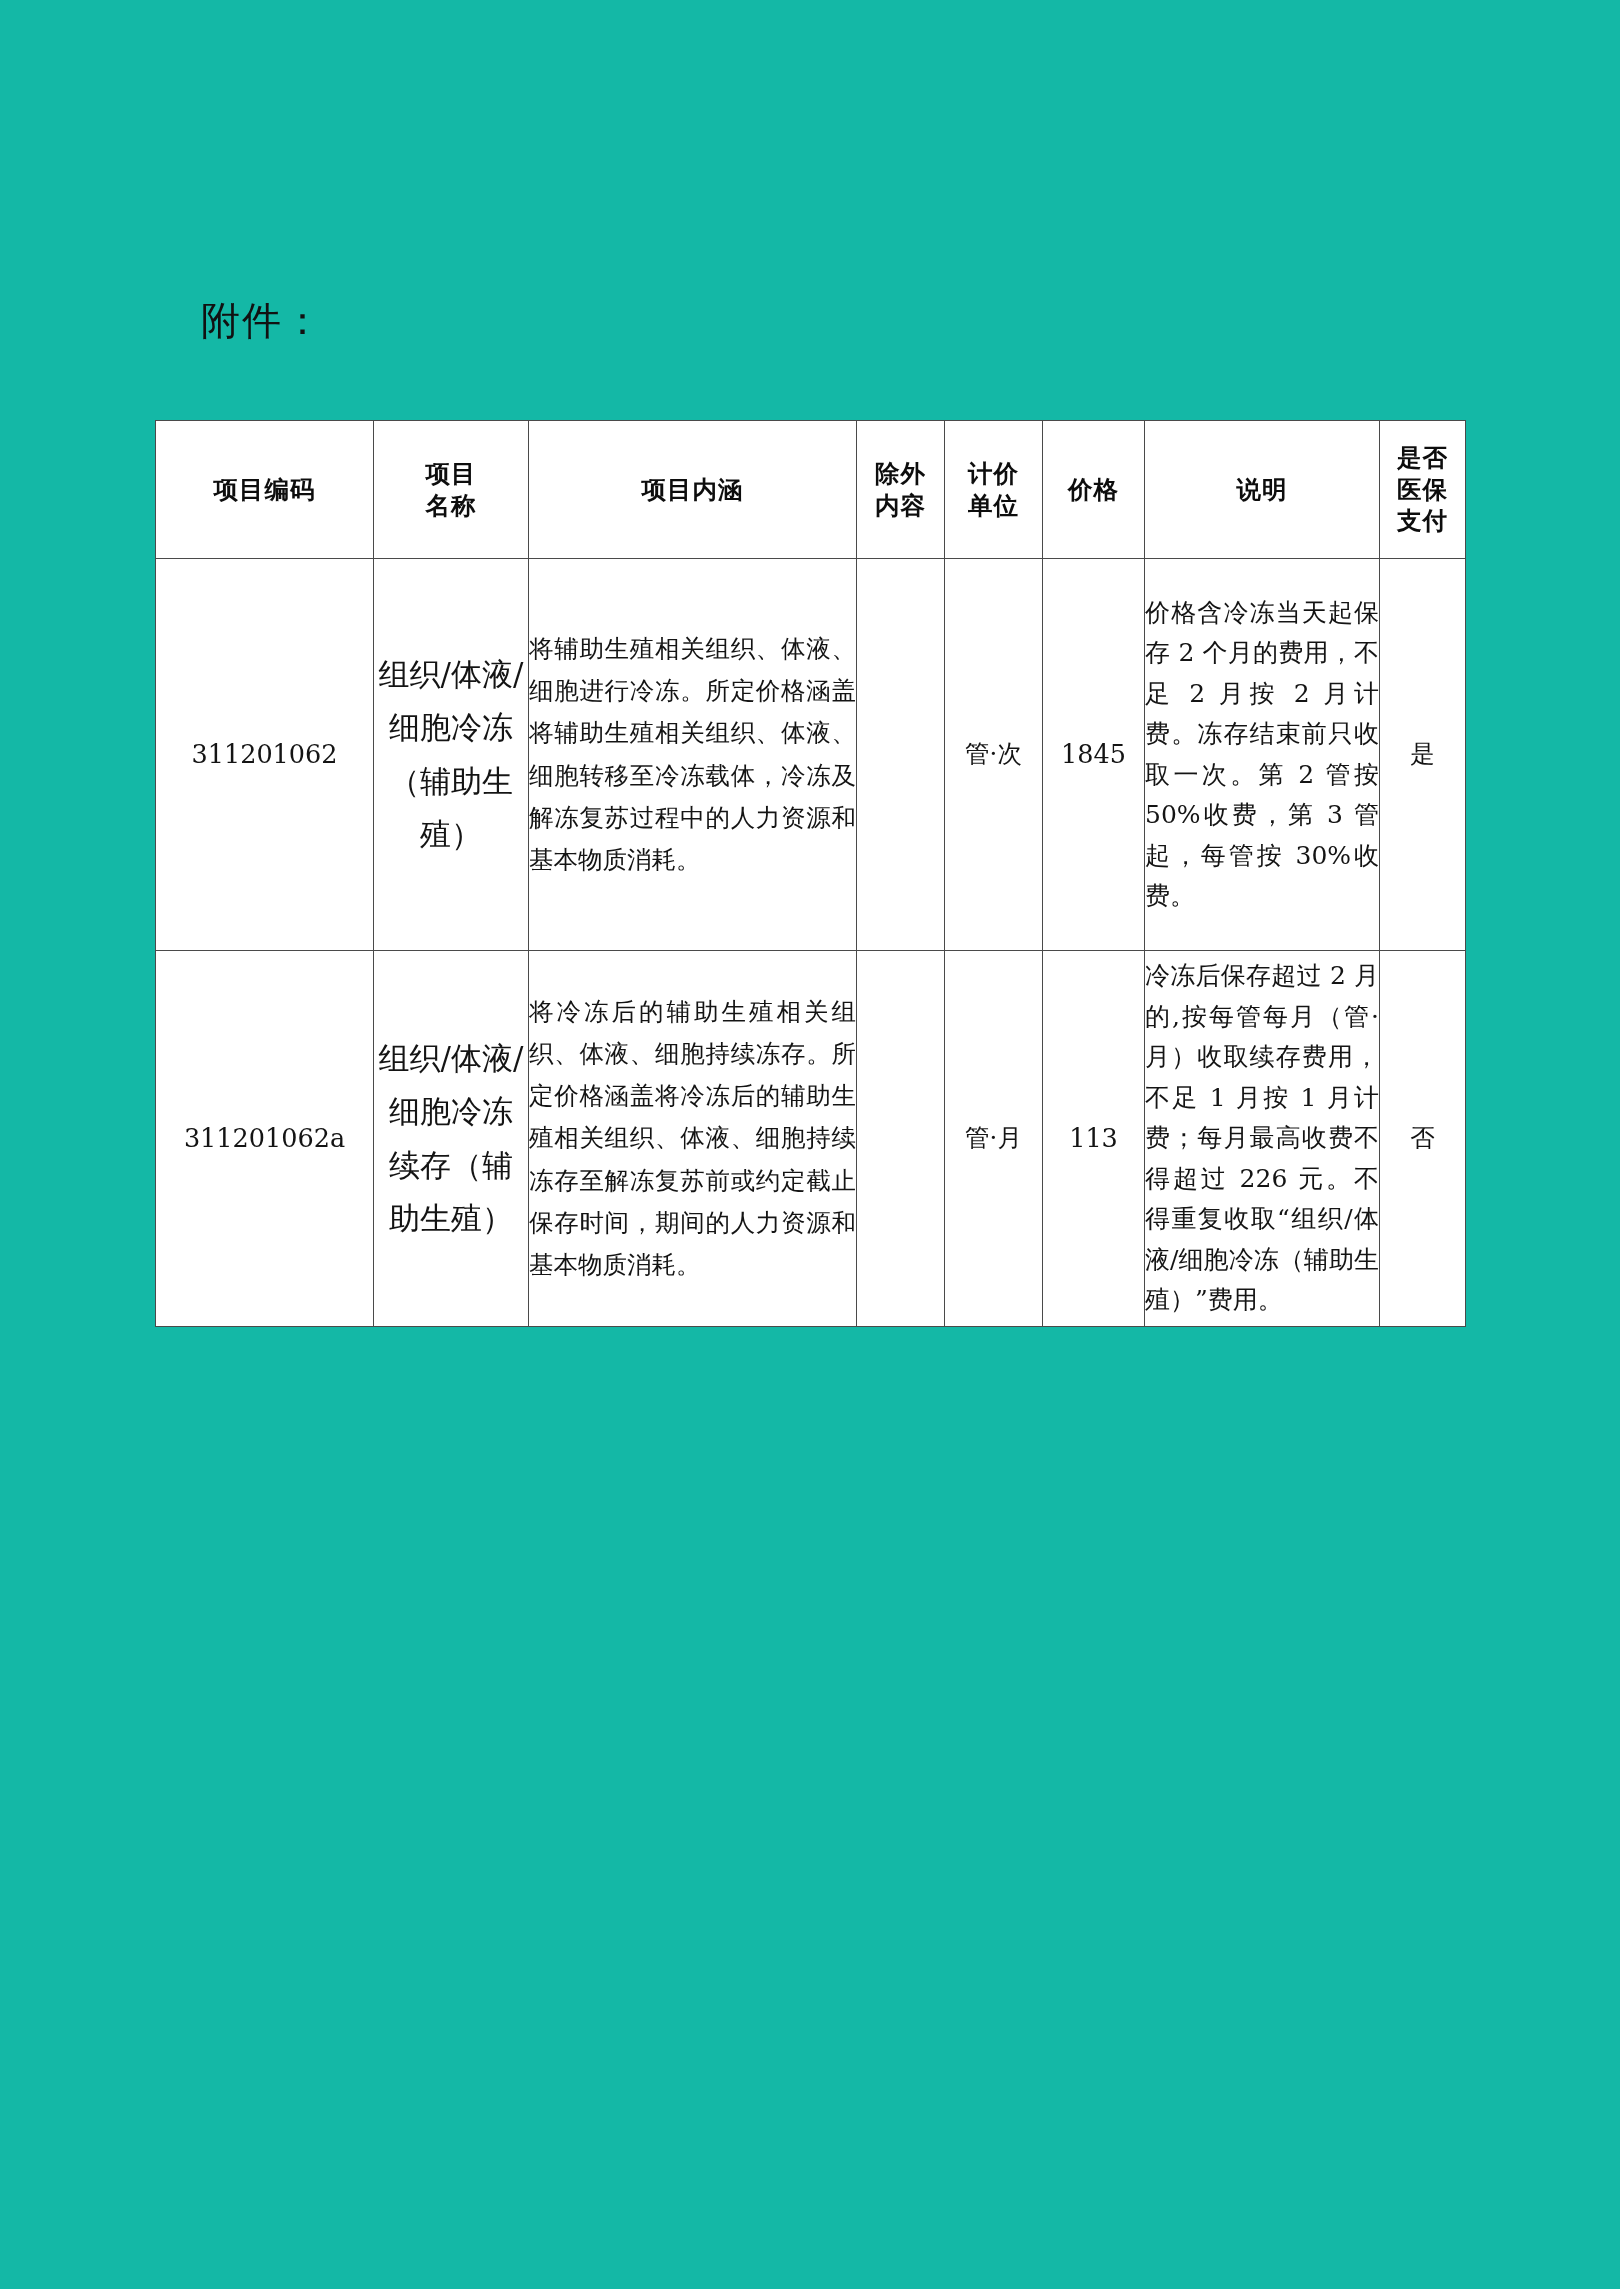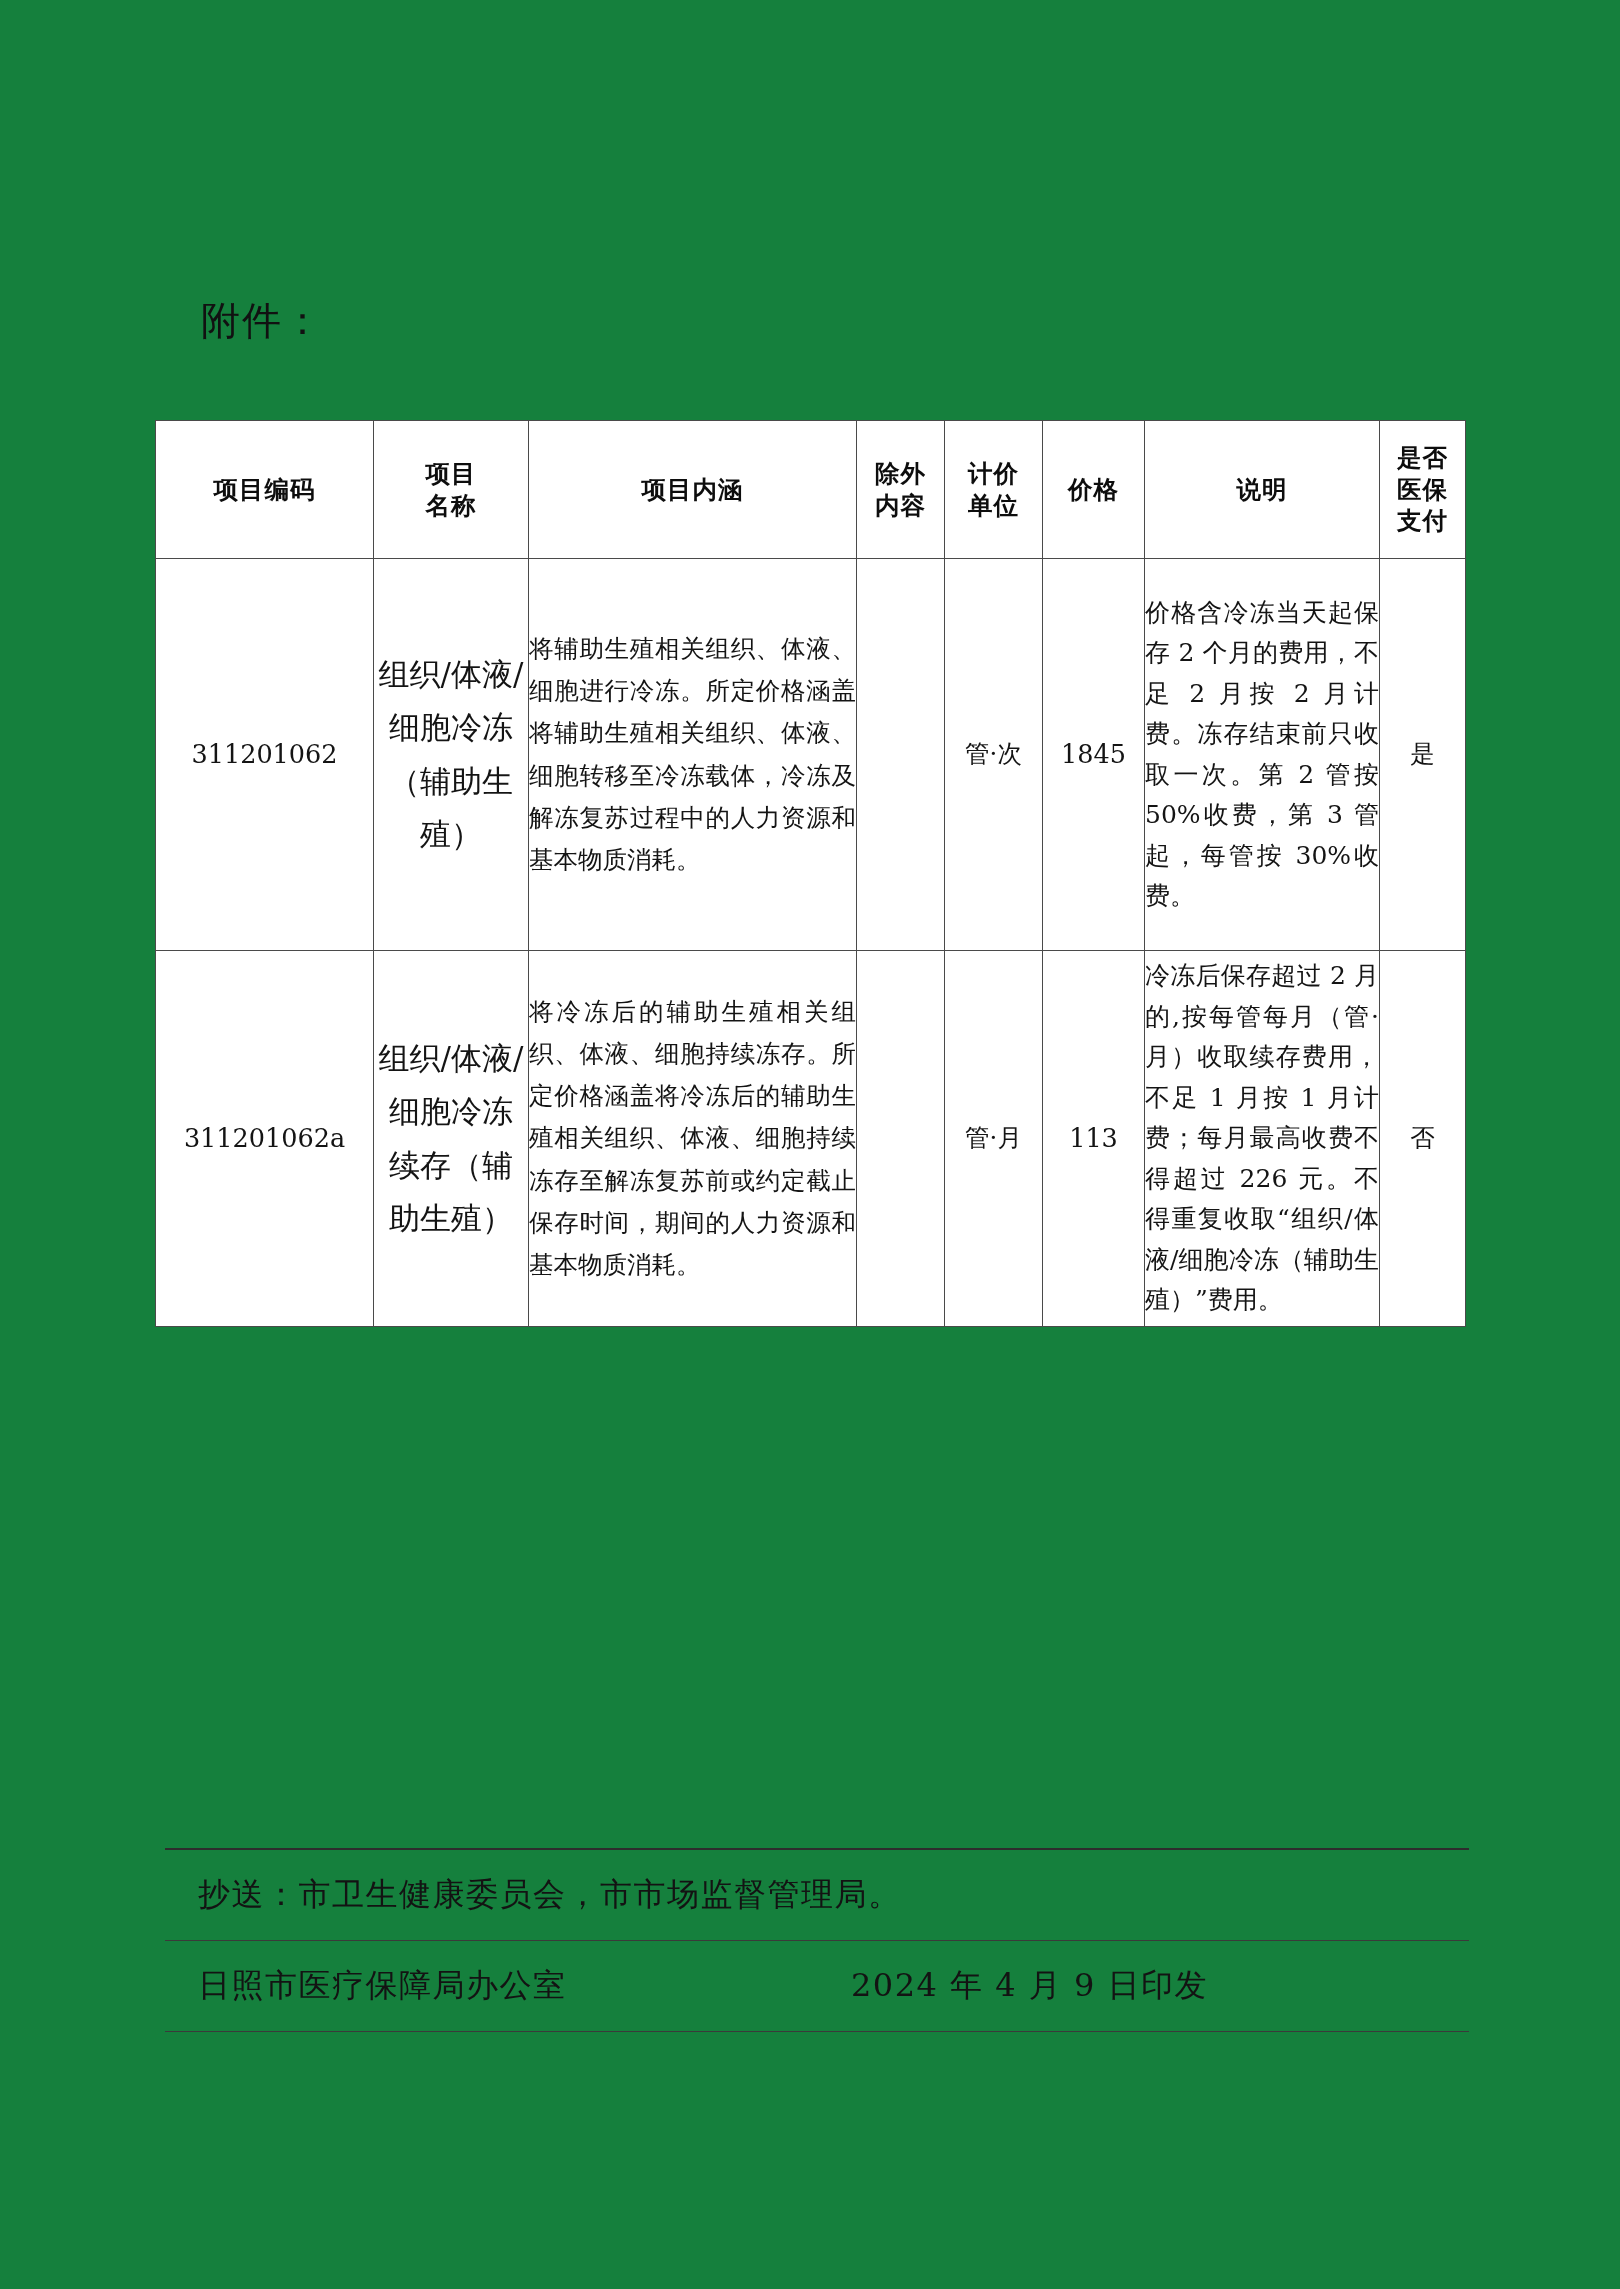--- a/index.html
+++ b/index.html
@@ -13,21 +13,21 @@
     position: relative;
     font-family: "DejaVu Serif", "Liberation Serif", serif;
     color: #1b1b1b;
     overflow: hidden;
   }
 
   
   .page {
     position: absolute;
     inset: 0;
-    background: #15803d;
+    background: #14b8a6;
   }
 
   
   .attachment-label {
     position: absolute;
     left: 201px;
     top: 294px;
     font-size: 39px;
     letter-spacing: 2px;
     color: #111;
@@ -279,27 +279,15 @@
           <td class="cell cell-center"></td>
           <td class="cell cell-unit">管·月</td>
           <td class="cell cell-num">113</td>
           <td class="cell cell-narrow">冷冻后保存超过 2 月的,按每管每月（管·月）收取续存费用，不足 1 月按 1 月计费；每月最高收费不得超过 226 元。不得重复收取“组织/体液/细胞冷冻（辅助生殖）”费用。</td>
           <td class="cell cell-center">否</td>
         </tr>
       </tbody>
     </table>
   </div>
 
-  <div class="footer">
-    <div class="rule"></div>
-    <div class="footer-line">
-      <span>抄送：市卫生健康委员会，市市场监督管理局。</span>
-    </div>
-    <div class="rule thin"></div>
-    <div class="footer-line split">
-      <span class="footer-office">日照市医疗保障局办公室</span>
-      <span class="footer-date">2024 年 4 月 9 日印发</span>
-    </div>
-    <div class="rule thin"></div>
-  </div>
 
 </div>
 
 
 </body></html>

